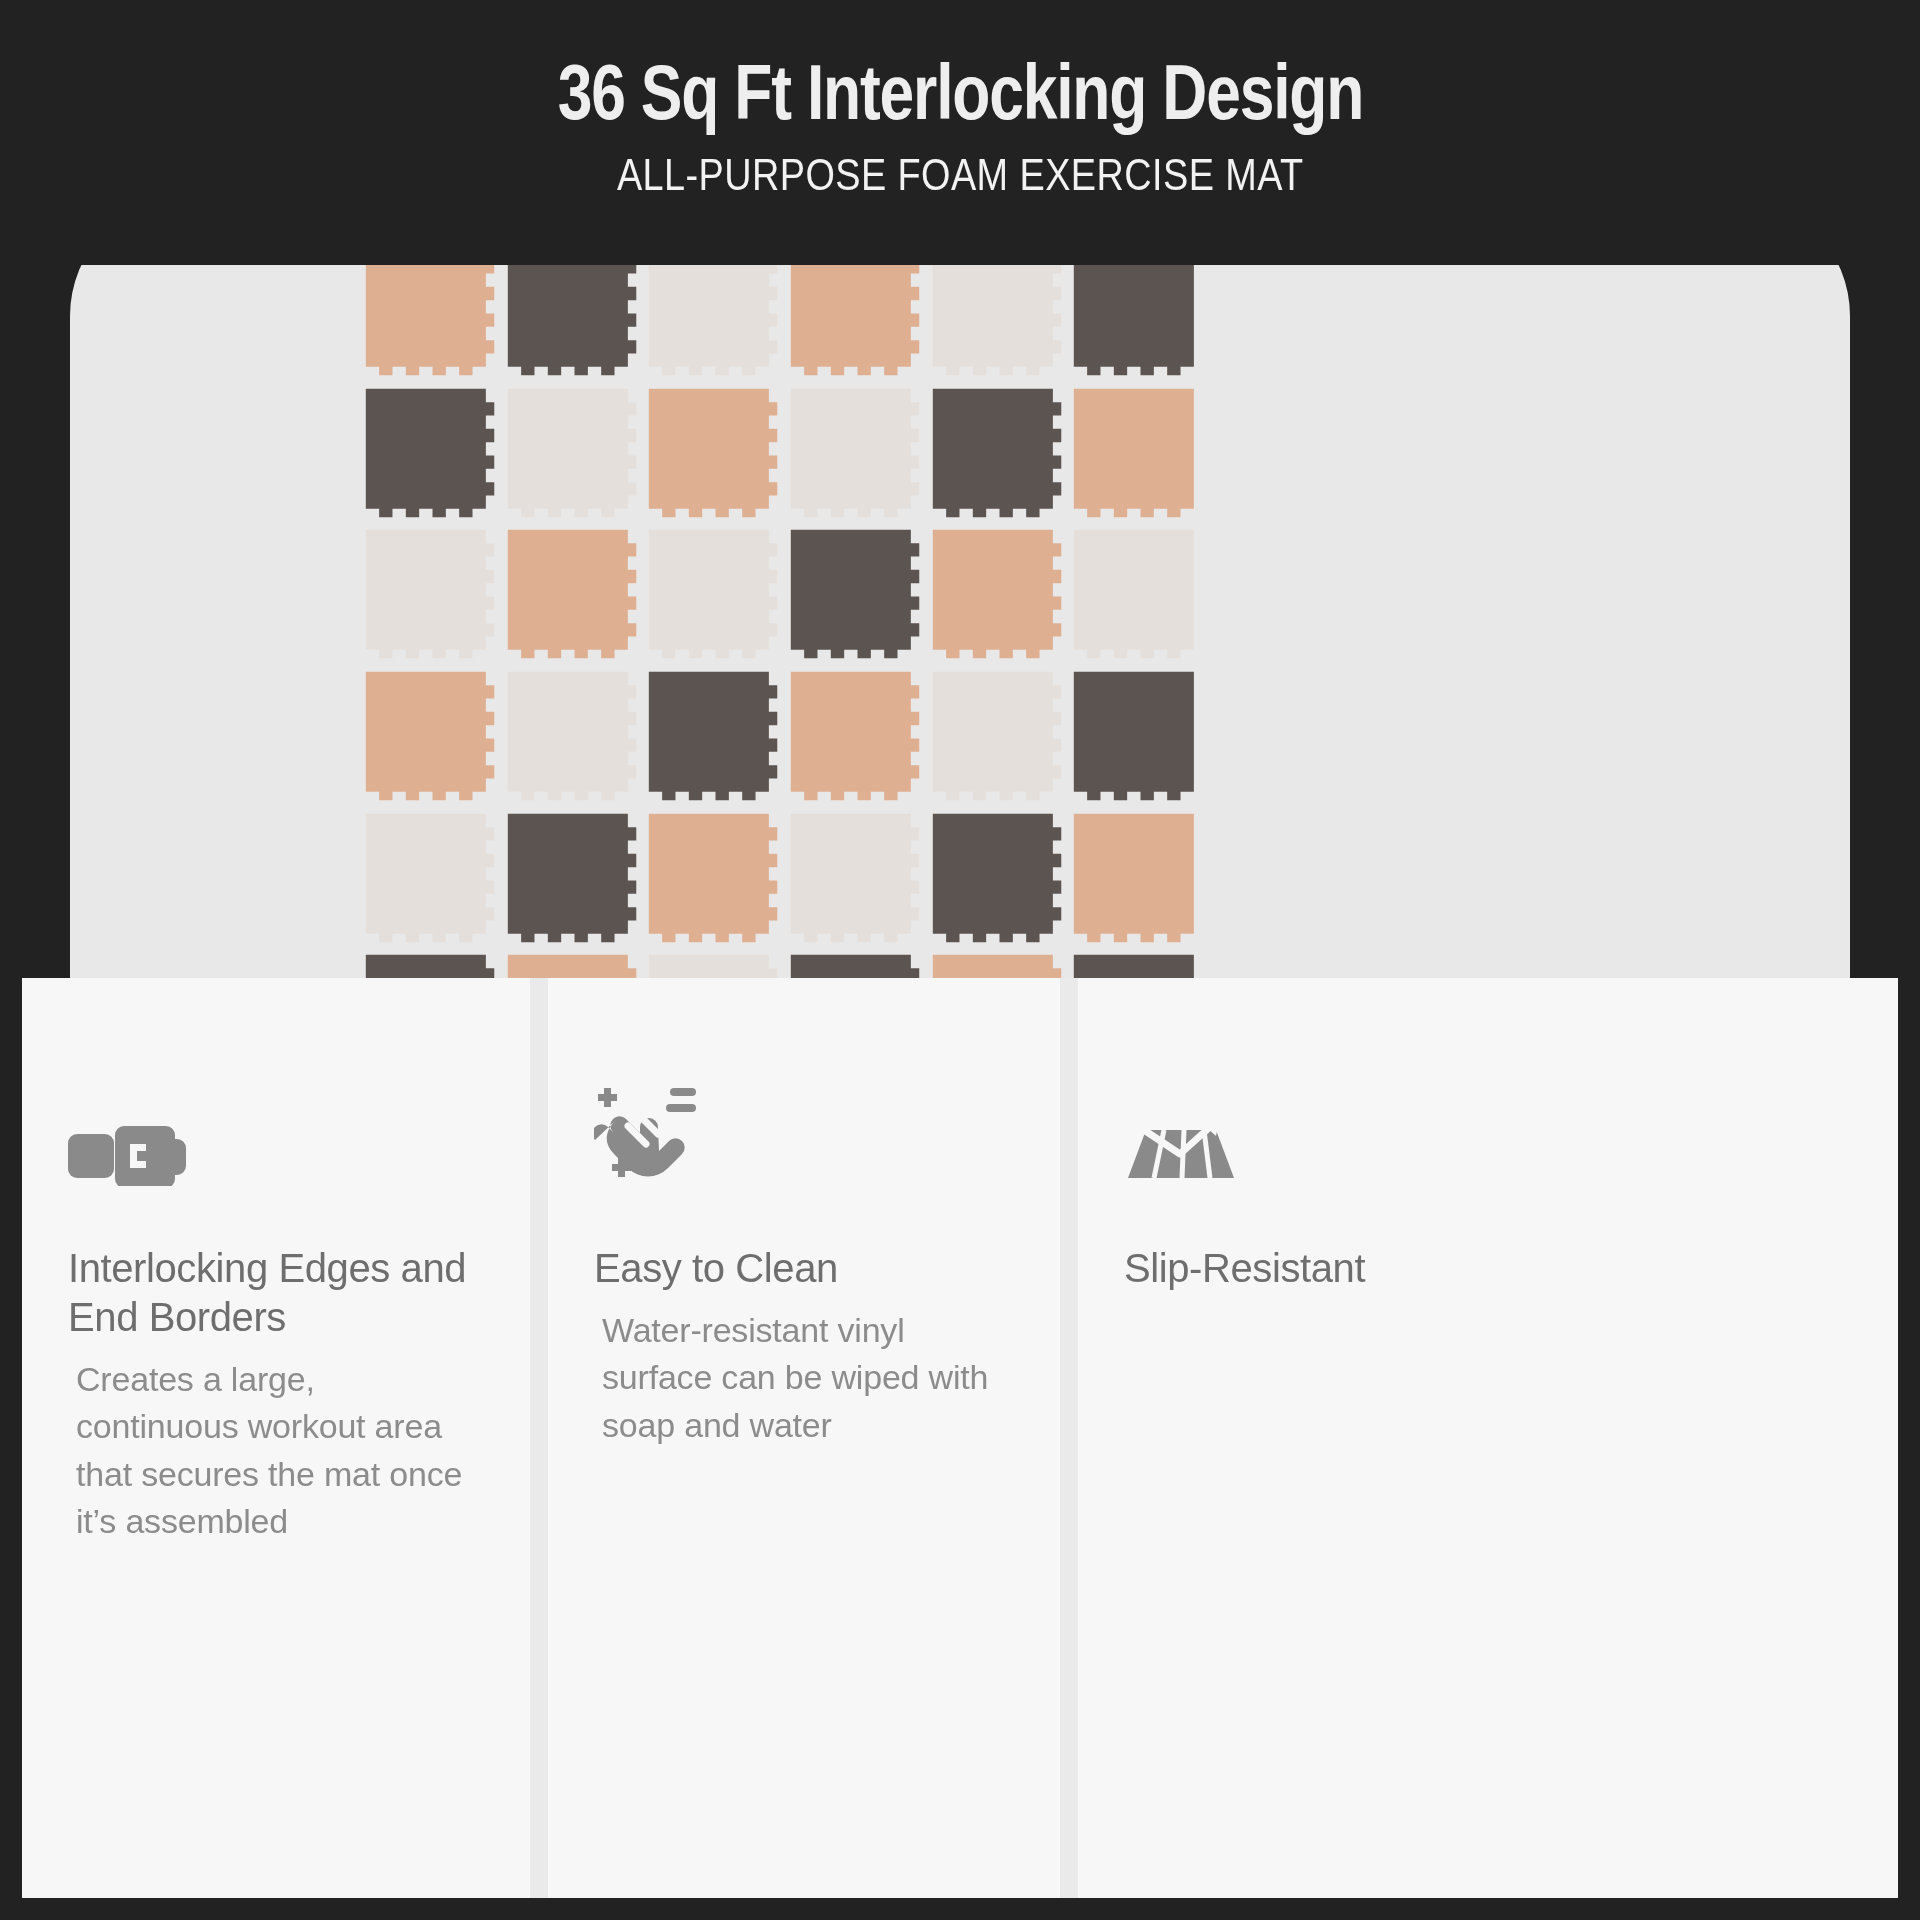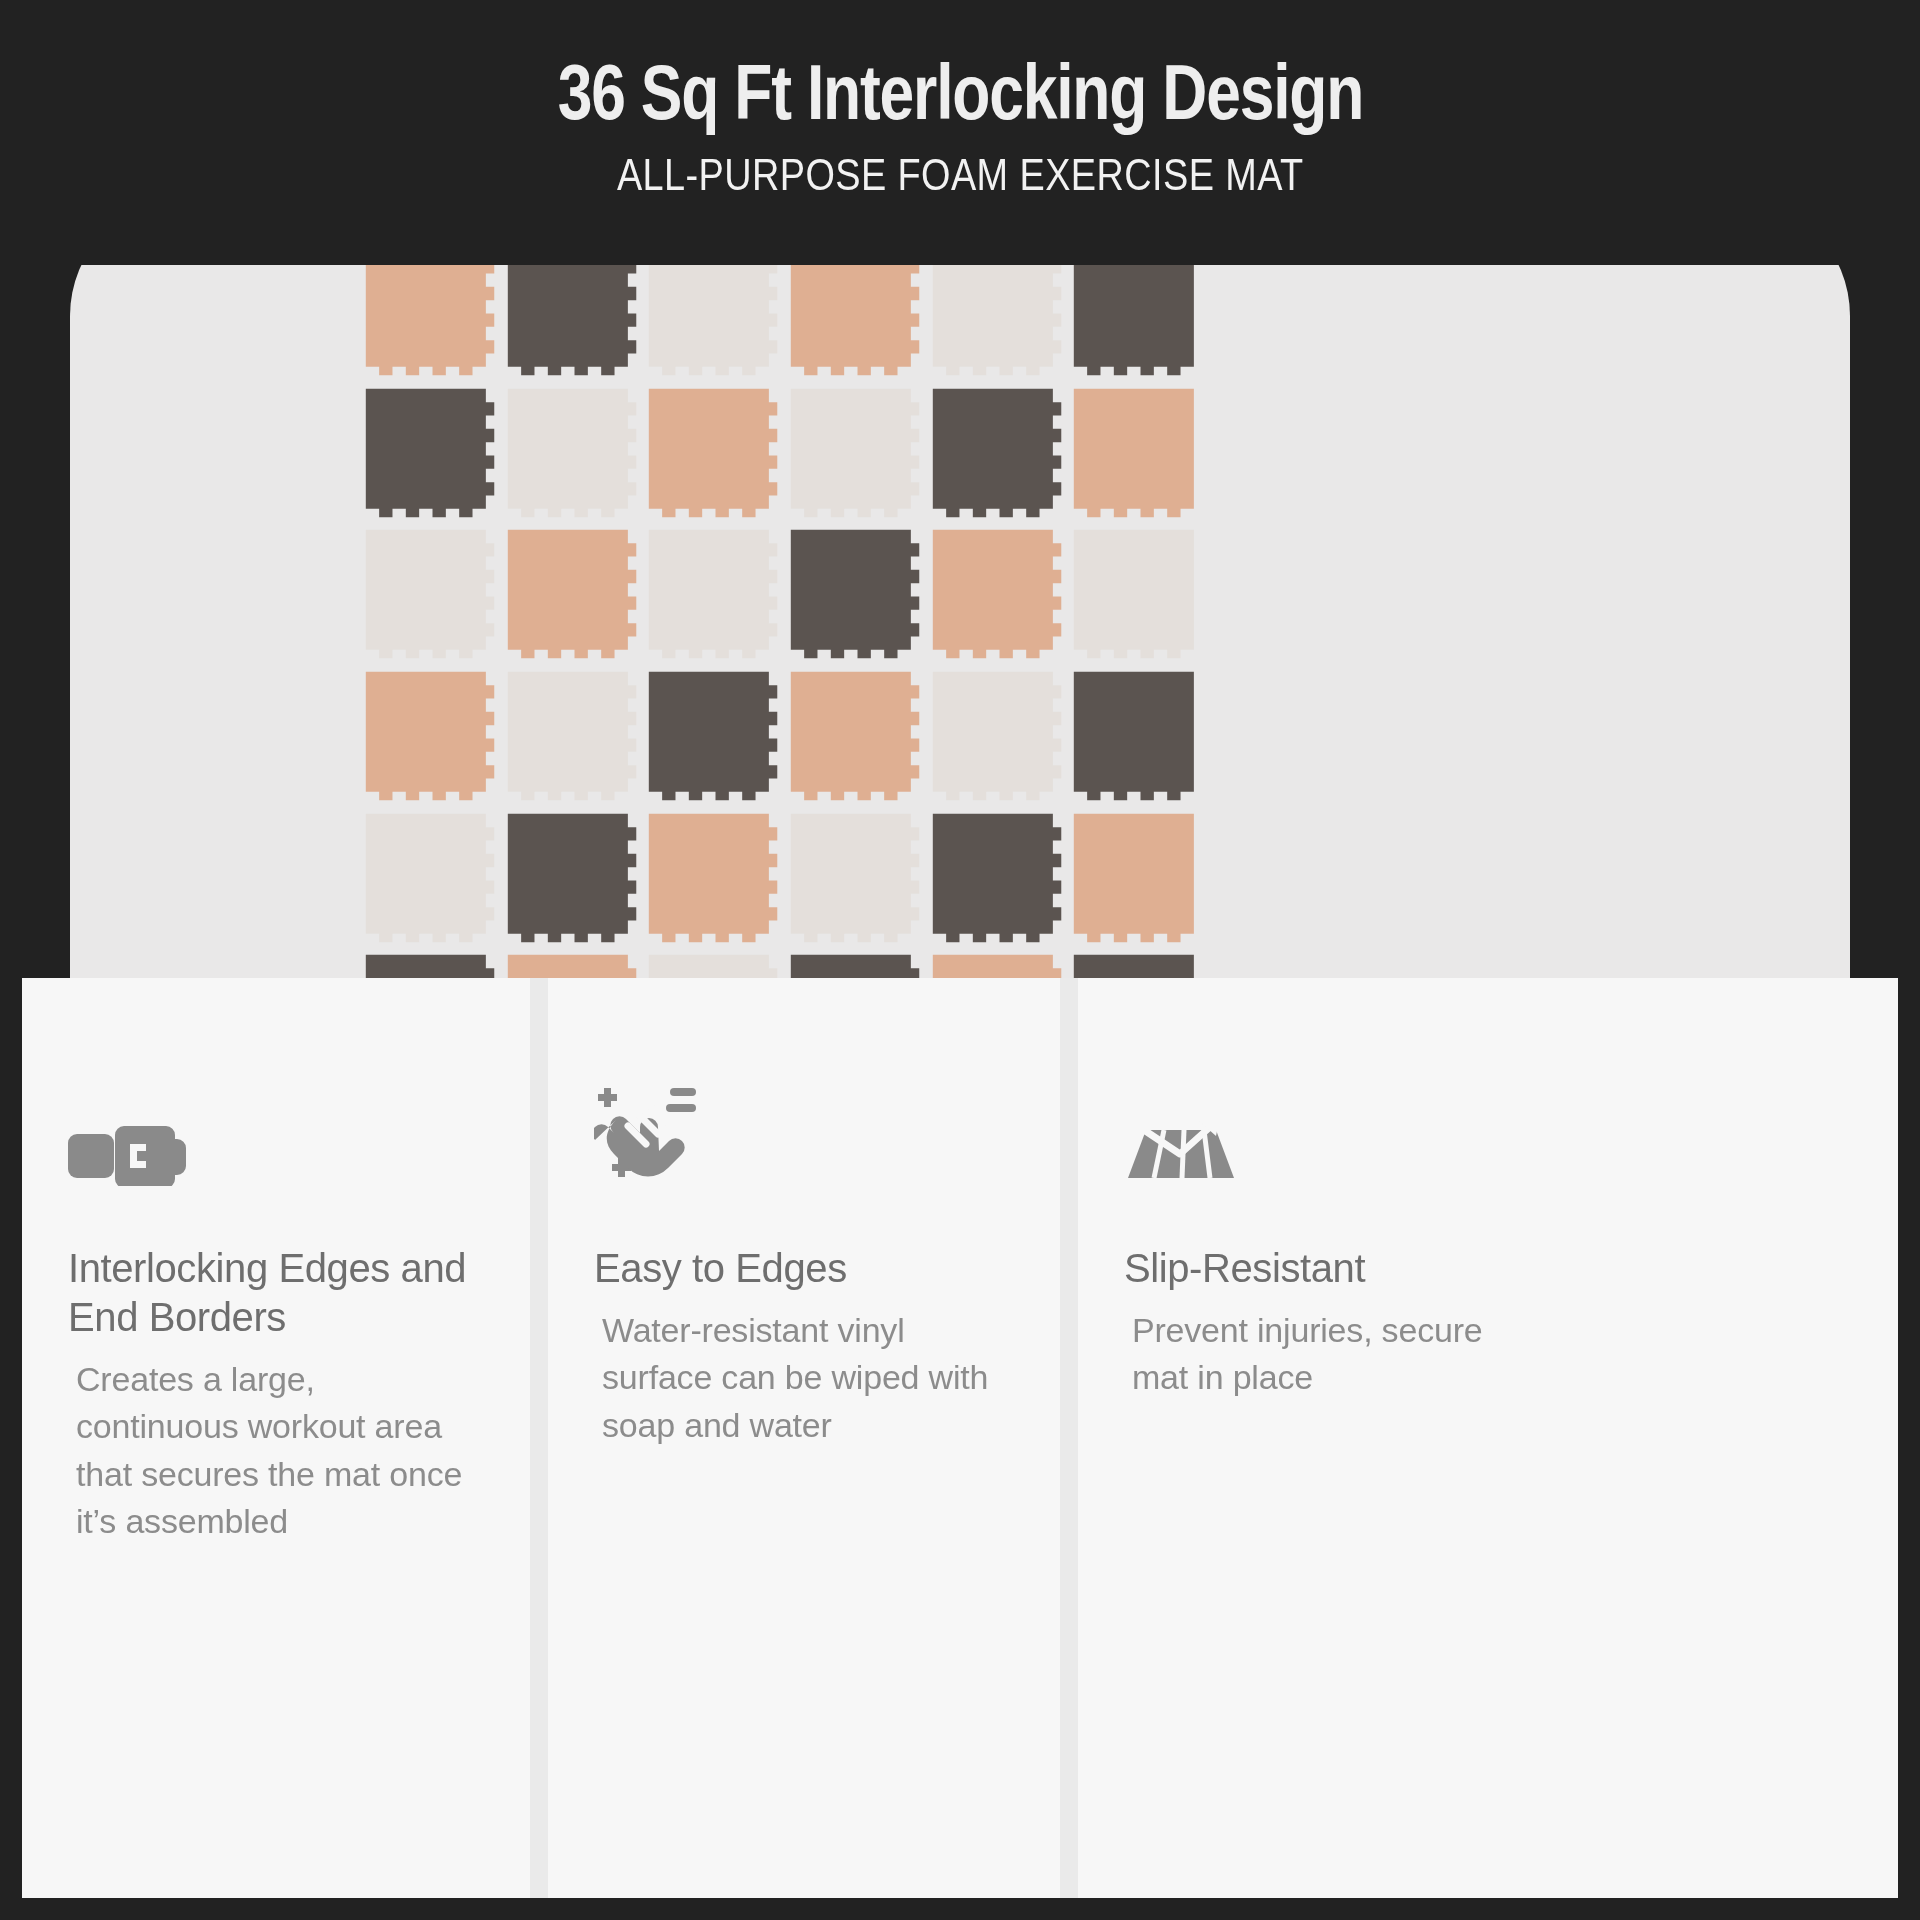--- a/index.html
+++ b/index.html
@@ -330,21 +330,21 @@
             <path d="M18 78 h6 v-6 h7 v6 h6 v7 h-6 v6 h-7 v-6 h-6 z"></path>
             <path d="M22 34 C10 46 10 58 20 68 l14 14 a28 28 0 0 0 40 0 l14 -14
                      a9 9 0 0 0 -13 -13 l-10 10 l-1 -24 a9 9 0 0 0 -18 0 l0 6
                      l-14 -14 a9 9 0 0 0 -13 13 l1 1 l-6 -6 a9 9 0 0 0 -13 13 z"></path>
             <path d="M34 40 l18 18" stroke="#F7F7F7" stroke-width="7" stroke-linecap="round" fill="none"></path>
             <path d="M46 30 l18 18" stroke="#F7F7F7" stroke-width="7" stroke-linecap="round" fill="none"></path>
             <path d="M58 22 l14 14" stroke="#F7F7F7" stroke-width="7" stroke-linecap="round" fill="none"></path>
           </g>
         </svg>
       </div>
-      <h2 class="feat-title">Easy to Edges</h2>
+      <h2 class="feat-title">Easy to Clean</h2>
       <p class="feat-desc">Water-resistant vinyl surface can be wiped with soap and water</p>
     </div>
 
     <div class="divider"></div>
 
     <div class="card c3">
       <div class="icon-box">
         <svg width="112" height="72" viewBox="0 0 112 72">
           <g fill="#8A8A8A">
             <path d="M22 16 h70 l18 48 h-106 z"></path>
@@ -354,19 +354,18 @@
             <path d="M60 16 L58 64"></path>
             <path d="M80 16 L86 64"></path>
           </g>
           <g stroke="#F7F7F7" stroke-width="7" fill="none" stroke-linecap="round" stroke-linejoin="round">
             <path d="M14 12 L56 40 L96 4"></path>
           </g>
           <path d="M96 2 L74 6 L92 22 Z" fill="#F7F7F7"></path>
         </svg>
       </div>
       <h2 class="feat-title">Slip-Resistant</h2>
-      <p class="feat-desc">Prevent injuries, secure mat in place</p>
     </div>
 
     <div class="card spacer"></div>
   </div>
 
 </div>
 
 </body></html>

